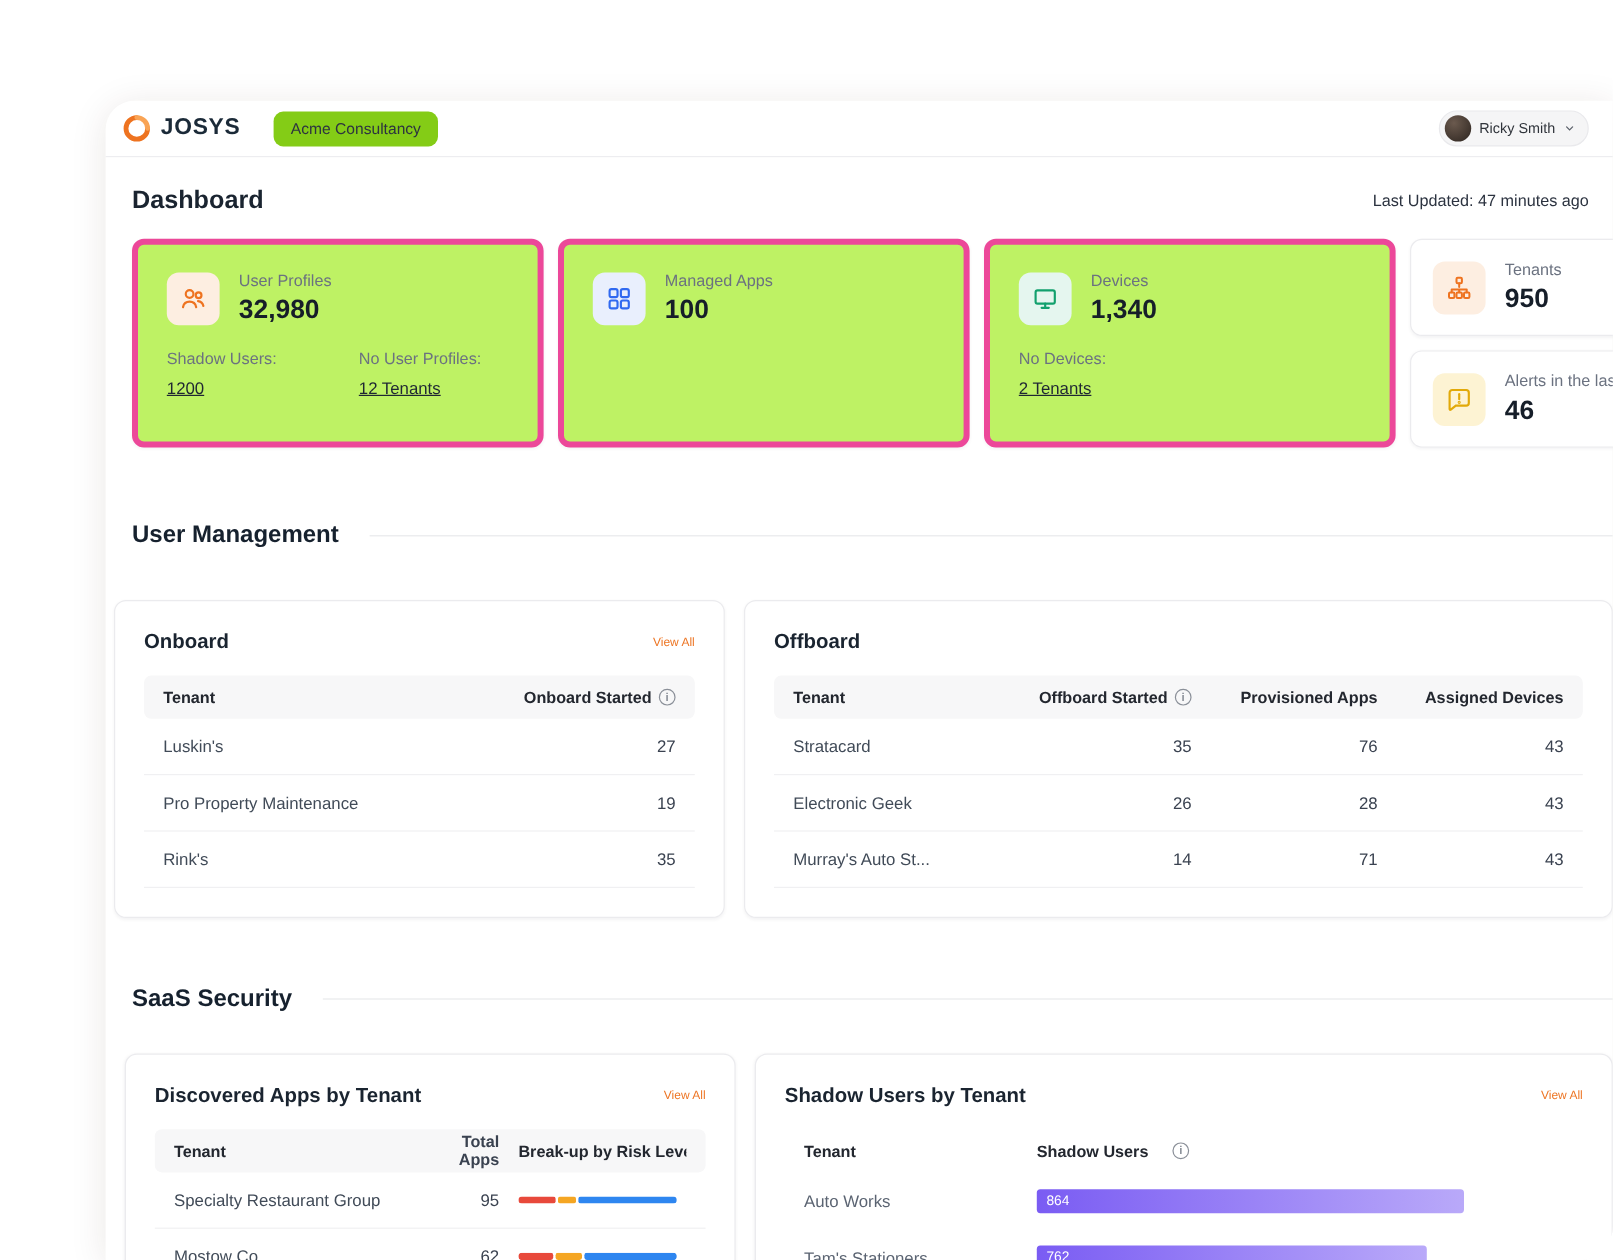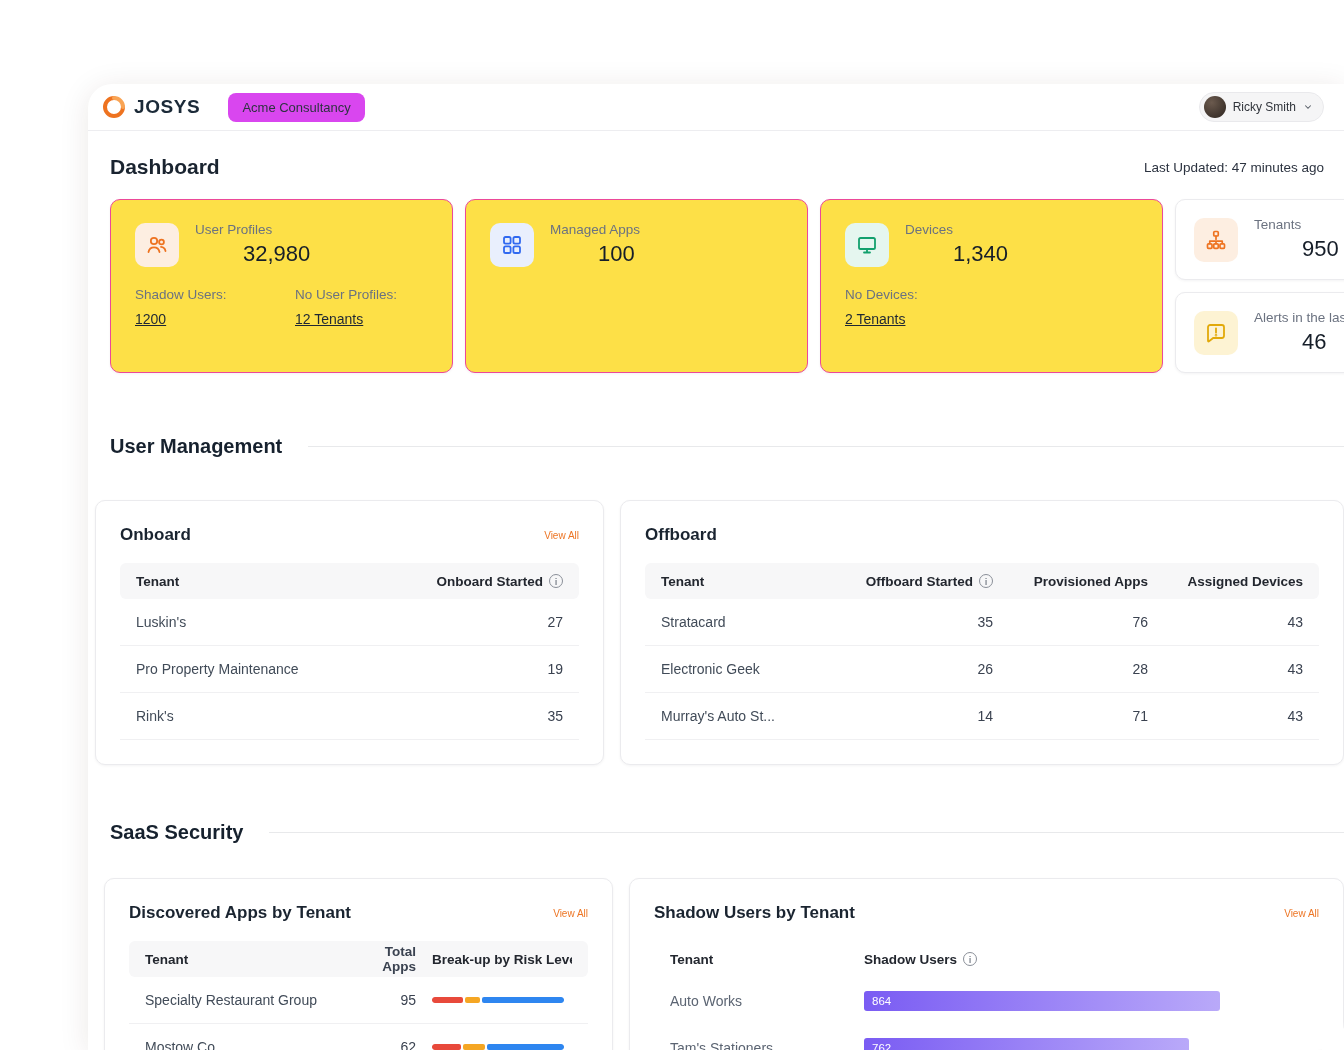--- a/index.html
+++ b/index.html
@@ -13,40 +13,40 @@
   }
   .panel {
     position: absolute; left: 88px; top: 84px; right: 0; bottom: 0;
     background: #fff; border-radius: 24px 0 0 0;
     box-shadow: 0 4px 30px rgba(60,30,0,0.10);
   }
   
   .topbar { display: flex; align-items: center; height: 47px; padding: 0 20px 0 14px; border-bottom: 1px solid #ededf0; }
   .logo { display: flex; align-items: center; gap: 8px; }
   .logo-text { font-size: 19px; font-weight: 800; letter-spacing: 0.6px; color: #1b2a38; }
-  .org-chip { margin-left: 28px; background: #d946ef; border-radius: 8px; padding: 7px 14px; font-size: 13px; color: #2d3340; cursor: pointer; }
+  .org-chip { margin-left: 28px; background: #84cc16; border-radius: 8px; padding: 7px 14px; font-size: 13px; color: #2d3340; cursor: pointer; }
   .user-chip { margin-left: auto; display: flex; align-items: center; gap: 7px; background: #f5f5f6; border: 1px solid #e9e9ec; border-radius: 999px; padding: 3px 10px 3px 4px; cursor: pointer; }
   .avatar { width: 22px; height: 22px; border-radius: 50%; background: radial-gradient(circle at 35% 30%, #6b5a4e, #2c241f); }
   .user-name { font-size: 12px; color: #30343b; }
   .chev { display: inline-flex; color: #5a6069; }
   
   .page-head { display: flex; align-items: center; justify-content: space-between; padding: 24px 20px 20px 22px; }
   .page-title { font-size: 21px; font-weight: 700; color: #1a2430; }
   .last-updated { font-size: 13.5px; color: #2c3340; }
   
   .stats-row { display: flex; gap: 12px; margin: 0 0 0 22px; }
-  .stat-card { flex: 0 0 343px; background: #fde047; border: 1px solid #ec4899; border-radius: 10px; box-shadow: 0 1px 3px rgba(16,24,40,0.05); padding: 22px 24px; }
+  .stat-card { flex: 0 0 343px; background: #bef264; border: 5px solid #ec4899; border-radius: 10px; box-shadow: 0 1px 3px rgba(16,24,40,0.05); padding: 22px 24px; }
   .stat-top { display: flex; align-items: center; gap: 16px; }
   .icon-box { width: 44px; height: 44px; border-radius: 10px; display: flex; align-items: center; justify-content: center; flex: 0 0 44px; }
   .tint-orange { background: #fdeee1; color: #ee7320; }
   .tint-blue { background: #e9effd; color: #3069f0; }
   .tint-green { background: #e5f6ef; color: #12a06d; }
   .tint-amber { background: #fdf3d3; color: #e2a909; }
   .stat-label { font-size: 13.5px; color: #6b7280; margin-bottom: 4px; white-space: nowrap; }
-  .stat-value { font-size: 22px; font-weight: 400; color: #161e29; margin-left: 48px; }
+  .stat-value { font-size: 22px; font-weight: 700; color: #161e29; }
   .stat-subs { display: grid; grid-template-columns: 160px 1fr; margin-top: 20px; }
   .sub-label { font-size: 13.5px; color: #6b7280; margin-bottom: 9px; white-space: nowrap; }
   .sub-value { font-size: 14px; color: #1f2733; }
   .sub-link { text-decoration: underline; cursor: pointer; }
   .stat-mini-col { display: flex; flex-direction: column; gap: 12px; flex: 0 0 320px; margin-right: -60px; }
   .mini-card { background: #fff; border: 1px solid #ebebee; border-radius: 10px; box-shadow: 0 1px 3px rgba(16,24,40,0.05); padding: 17px 18px; display: flex; align-items: center; gap: 16px; }
   
   .section-head { display: flex; align-items: center; margin: 62px 0 0 22px; }
   .section-title { font-size: 20px; font-weight: 700; color: #16212e; white-space: nowrap; }
   .section-line { flex: 1; height: 1px; background: #e8e9eb; margin-left: 26px; }
@@ -62,21 +62,21 @@
   
   .tbl-head { display: grid; align-items: center; height: 36px; padding: 0 16px; background: #f7f7f8; border-radius: 6px; font-size: 13.5px; font-weight: 700; color: #23272f; }
   .tbl-head.plain { background: transparent; }
   .tbl-row { display: grid; align-items: center; height: 47px; padding: 0 16px; border-bottom: 1px solid #f0f0f2; font-size: 14px; color: #414b58; }
   .grid-onboard { grid-template-columns: 1fr 150px; }
   .grid-offboard { grid-template-columns: 1fr 155px 155px 155px; }
   .grid-discovered { grid-template-columns: 1fr 64px 140px; column-gap: 16px; }
   .grid-shadow { grid-template-columns: 194px 1fr; }
   .num { text-align: right; color: #3a4250; }
   .th-right { display: flex; align-items: center; justify-content: flex-end; gap: 6px; }
-  .th-left-icon { display: flex; align-items: center; gap: 6px; }
+  .th-left-icon { display: flex; align-items: center; gap: 20px; }
   .cell-tenant { white-space: nowrap; overflow: hidden; text-overflow: ellipsis; }
   .th-clip { white-space: nowrap; overflow: hidden; }
   .info-icon { width: 14px; height: 14px; border: 1.2px solid #8a8f98; border-radius: 50%; color: #8a8f98; font-size: 9.5px; display: inline-flex; align-items: center; justify-content: center; font-weight: 600; flex: 0 0 14px; }
   
   .risk-bar { display: flex; gap: 2px; height: 6px; border-radius: 3px; overflow: hidden; width: 132px; }
   .risk-bar span { height: 100%; border-radius: 2px; }
   .seg-high { background: var(--risk-high); }
   .seg-medium { background: var(--risk-medium); }
   .seg-low { background: var(--risk-low); }
   

